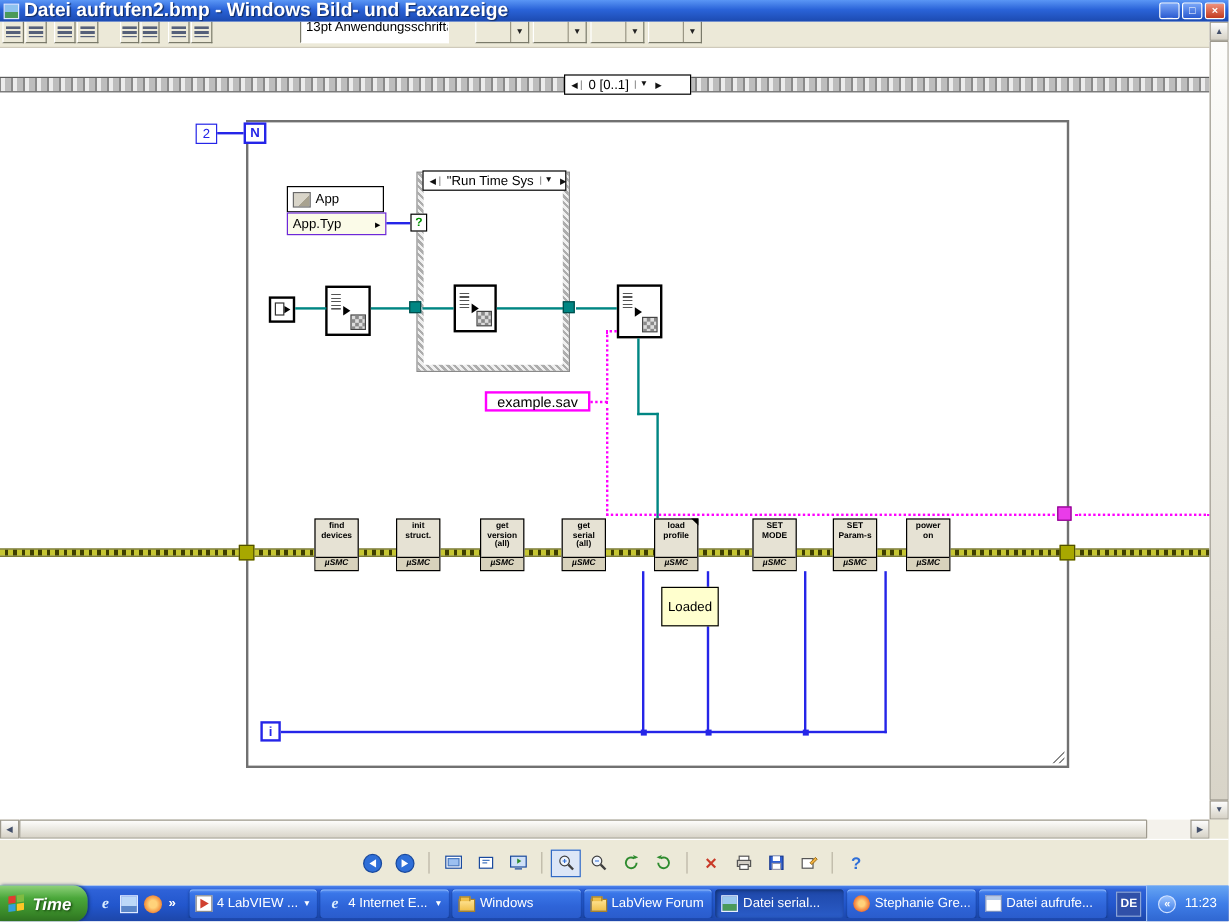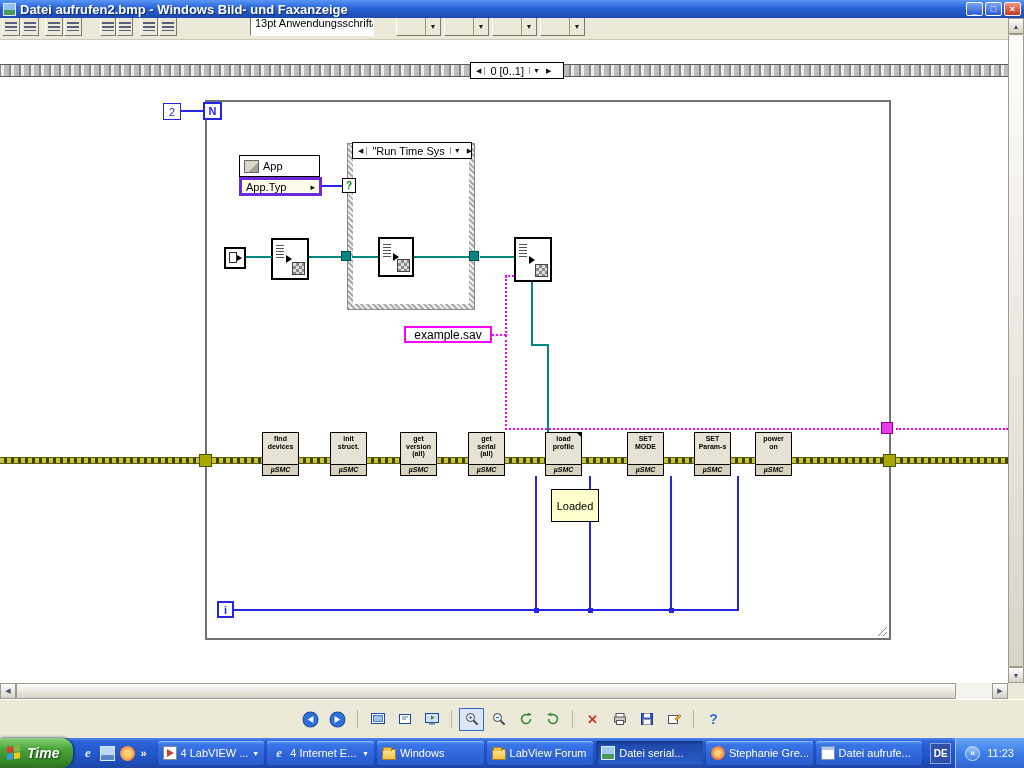--- a/index.html
+++ b/index.html
@@ -5,21 +5,21 @@
   *{margin:0;padding:0;box-sizing:border-box}
   html,body{width:1024px;height:768px;font-family:"Liberation Sans",sans-serif}
   .screen{position:relative;width:1024px;height:768px;overflow:hidden;background:#fff}
 
   
   .titlebar{position:absolute;left:0;top:0;width:1024px;height:18px;
     background:linear-gradient(180deg,#5a96f5 0%,#2a63d8 45%,#1c4ab0 100%);
     display:flex;align-items:center;padding:0 3px;color:#fff;z-index:50}
   .titlebar .appico16{width:13px;height:13px;border:1px solid #dfe9ff;margin-right:4px;
     background:linear-gradient(180deg,#8ec2ee 0 55%,#4a9a5a 55%)}
-  .titlebar .title{flex:1;font-size:13px;font-weight:bold;text-shadow:1px 1px 1px #102a60;white-space:nowrap;overflow:hidden}
+  .titlebar .title{flex:1;font-size:16px;font-weight:bold;text-shadow:1px 1px 1px #102a60;white-space:nowrap;overflow:hidden}
   .wc{width:17px;height:14px;margin-left:2px;border:1px solid #fff;border-radius:2px;
     display:flex;align-items:center;justify-content:center;font-size:9px;color:#fff;font-weight:bold;line-height:1}
   .wc.min,.wc.max{background:linear-gradient(180deg,#7aa6f8,#2a5ad0)}
   .wc.close{background:linear-gradient(180deg,#f0937e,#c33b1f)}
   .wc.min span{margin-top:5px}
 
   
   .viewport{position:absolute;left:0;top:18px;width:1008px;height:665px;background:#fff;overflow:hidden}
 
   
@@ -54,21 +54,21 @@
 
   
   .casebox{position:absolute;background:repeating-linear-gradient(45deg,#adadad 0 2px,#efefef 2px 4px);border:1px solid #8a8a8a}
   .case-inner{position:absolute;left:5px;top:5px;right:5px;bottom:5px;background:#fff}
   .qtun{position:absolute;background:#fff;border:1px solid #000;color:#009000;font-weight:bold;font-size:10px;
     display:flex;align-items:center;justify-content:center;z-index:6}
 
   
   .appref{position:absolute;background:#fff;border:1px solid #000;display:flex;align-items:center;gap:4px;padding:0 4px;font-size:11px;color:#000}
   .appicon{width:15px;height:13px;border:1px solid #6a6a6a;background:linear-gradient(135deg,#d9d5c9 0 60%,#a8a290 60%)}
-  .propnode{position:absolute;background:#fbfbе8;background-color:#fbfbe8;border:3px solid #6d28d9;font-size:11px;color:#000;
+  .propnode{position:absolute;background:#fbfbе8;background-color:#fbfbe8;border:1px solid #6d28d9;font-size:11px;color:#000;
     display:flex;align-items:center;justify-content:space-between;padding:0 4px}
   .propnode .narr{font-size:9px}
   .strconst{position:absolute;background:#fff;border:2px solid #ff00ff;font-size:12px;color:#000;
     display:flex;align-items:center;justify-content:center}
   .freelabel{position:absolute;background:#ffffce;border:1px solid #000;font-size:11px;color:#000;
     display:flex;align-items:center;justify-content:center;z-index:7}
 
   
   .vi-icon{position:absolute;background:#fff;border:2px solid #000}
   .vi-icon .rows{position:absolute;left:3px;top:5px;width:8px;height:13px;background:repeating-linear-gradient(180deg,#555 0 1px,transparent 1px 3px)}
@@ -218,21 +218,21 @@
         </div>
       <div class="dd" style="left:540px">
           <span class="cell">
             <span class="mini"></span>
           </span>
           <span class="arr">▼</span>
         </div>
     </div>
 
     <div class="seqband"></div>
-    <div class="sel" style="left:470px;top:44px;width:94px">
+    <div class="sel" style="left:470px;top:44px;width:106px">
       <span class="arr sep-l">◀</span>
       <span class="txt">0 [0..1]</span>
       <span class="arr sep-r">▼</span>
       <span class="arr">▶</span>
     </div>
 
     <div class="forloop" style="left:205px;top:82px;width:686px;height:540px">
       <div class="rsz"></div>
     </div>
     <div class="term" style="left:203px;top:84px;width:19px;height:18px">N</div>

